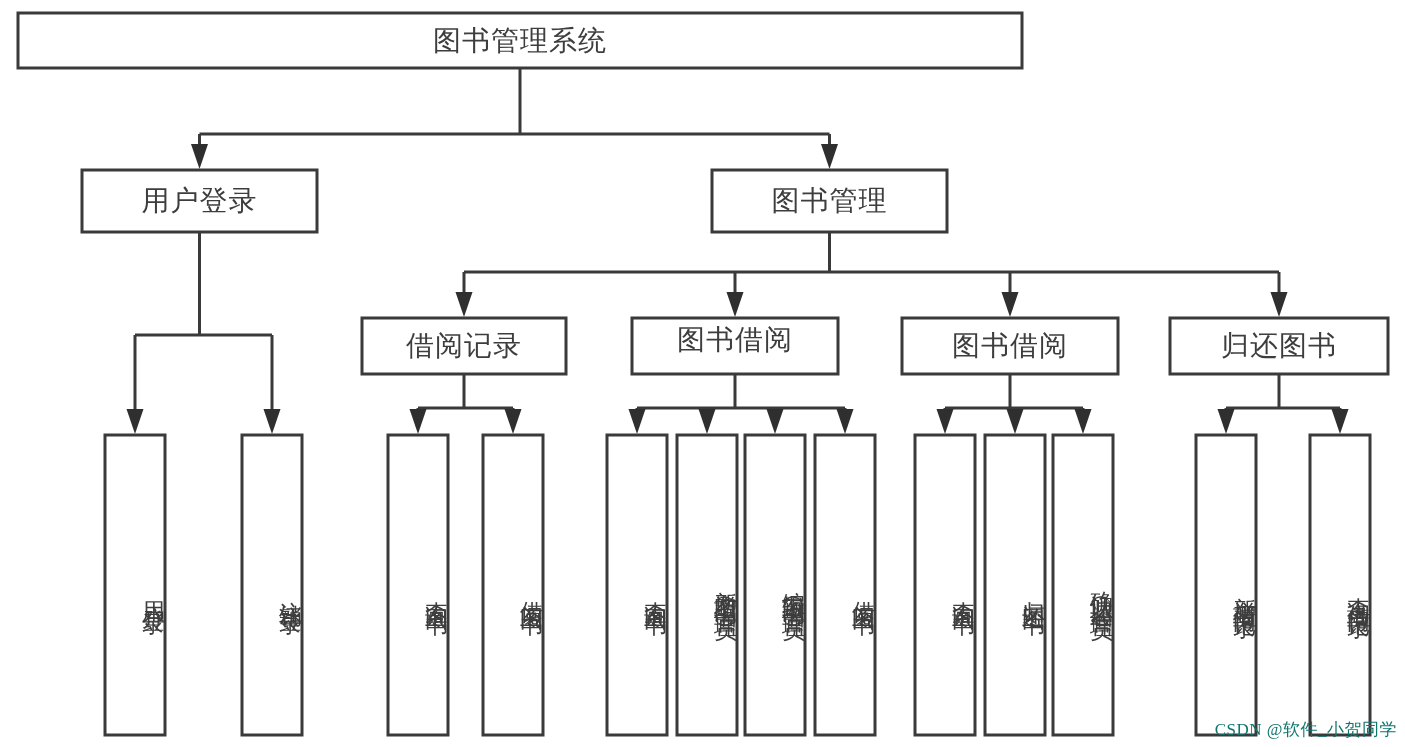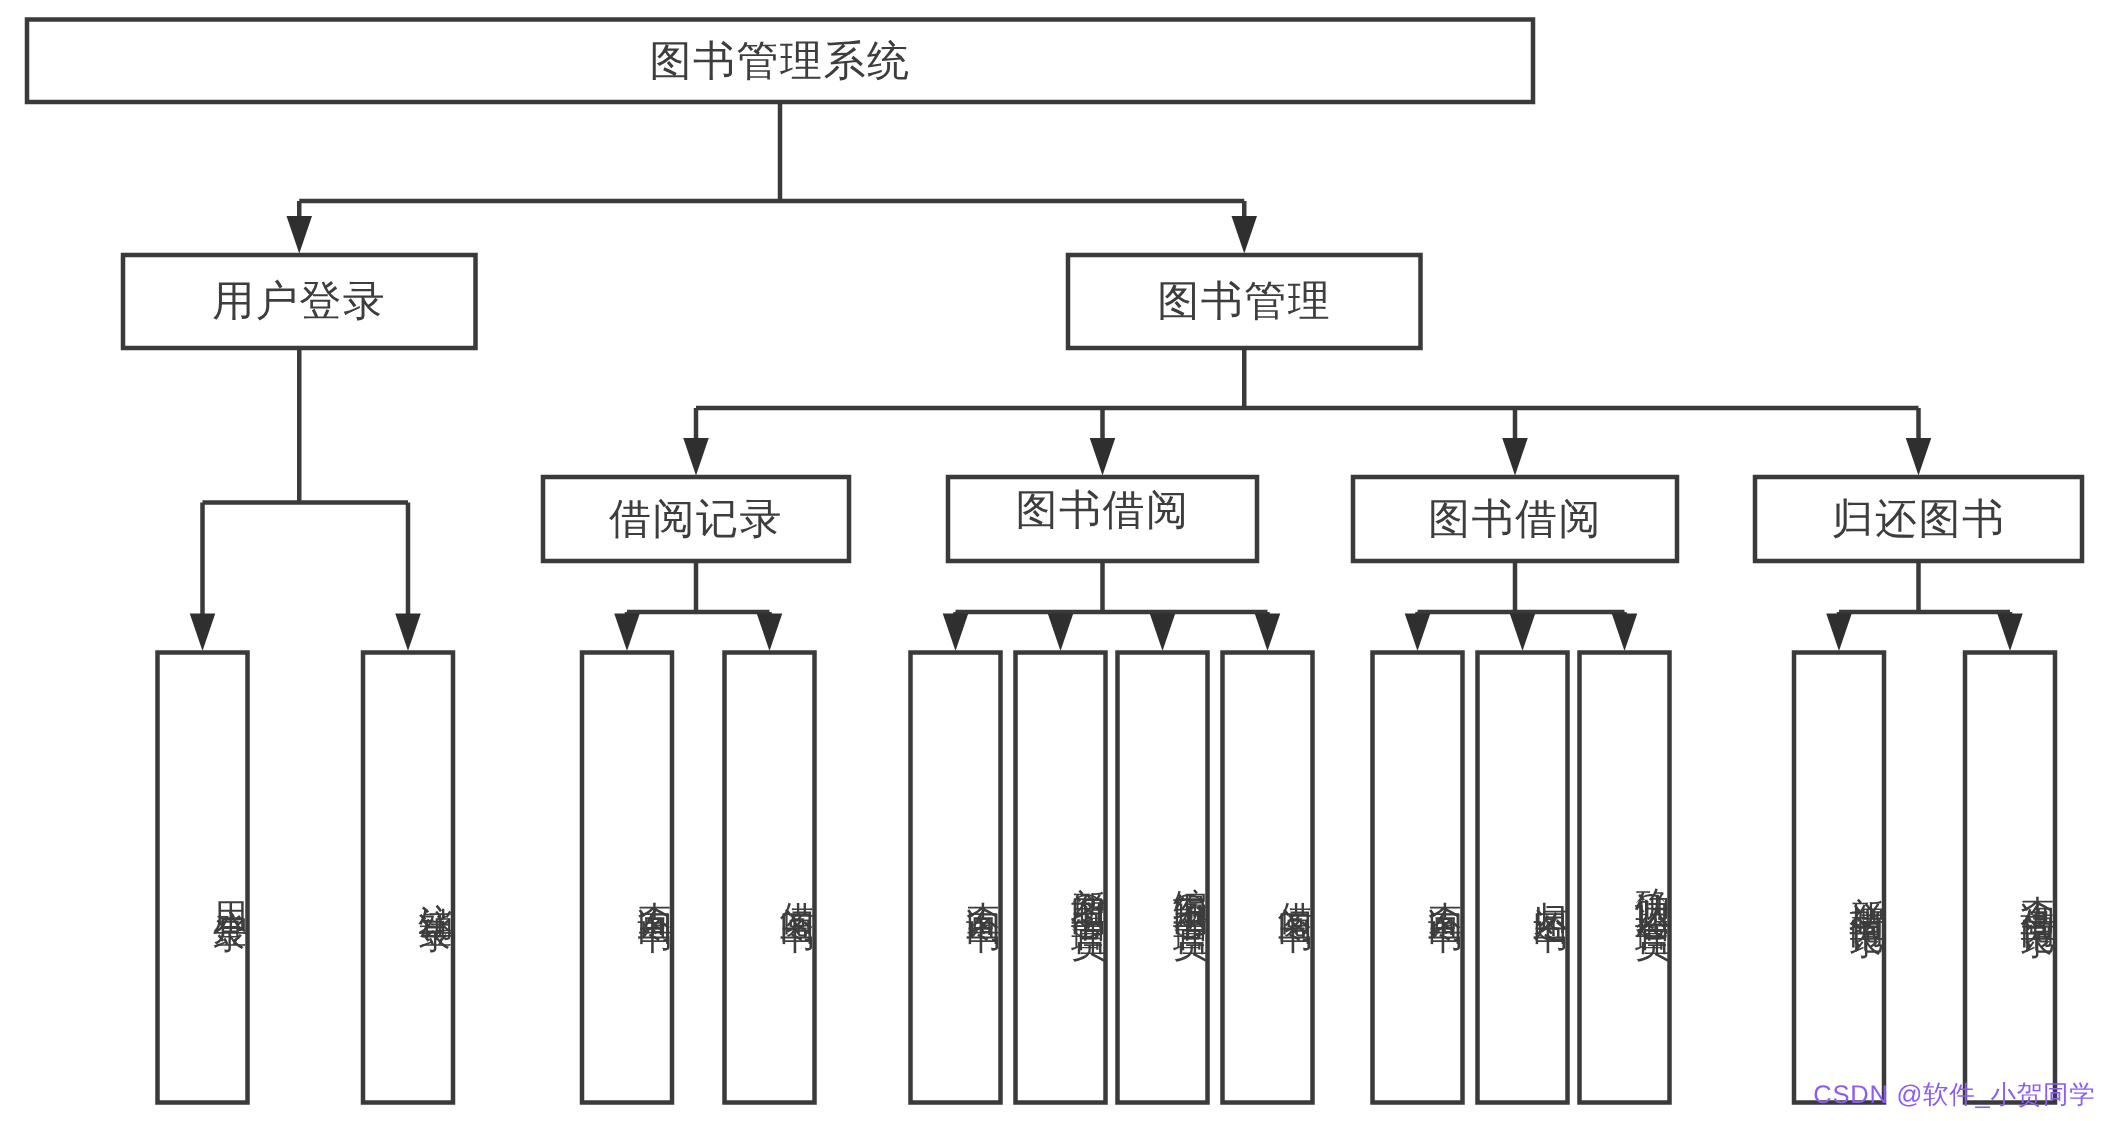--- a/index.html
+++ b/index.html
@@ -20,22 +20,22 @@
     pointer-events:none;white-space:nowrap;
   }
   .hlabel-wrap{
     position:absolute;display:flex;align-items:center;justify-content:center;
     font-size:28px;color:#3d3d3d;letter-spacing:1px;
     font-family:"Liberation Sans","DejaVu Sans",sans-serif;
     pointer-events:none;white-space:nowrap;
   }
   #watermark{
     position:absolute;right:8px;bottom:6px;
-    font-size:17px;color:#8b5cf6;letter-spacing:0.5px;
-    font-family:Liberation Sans, sans-serif;
+    font-size:17px;color:#0f766e;letter-spacing:0.5px;
+    font-family:Liberation Serif, serif;
     user-select:none;
   }
 </style>
 </head>
 <body>
 
 <div id="diagram-root">
   <svg id="tree-svg" viewBox="0 0 1405 747">
     <g id="edges-layer">
         <g>

